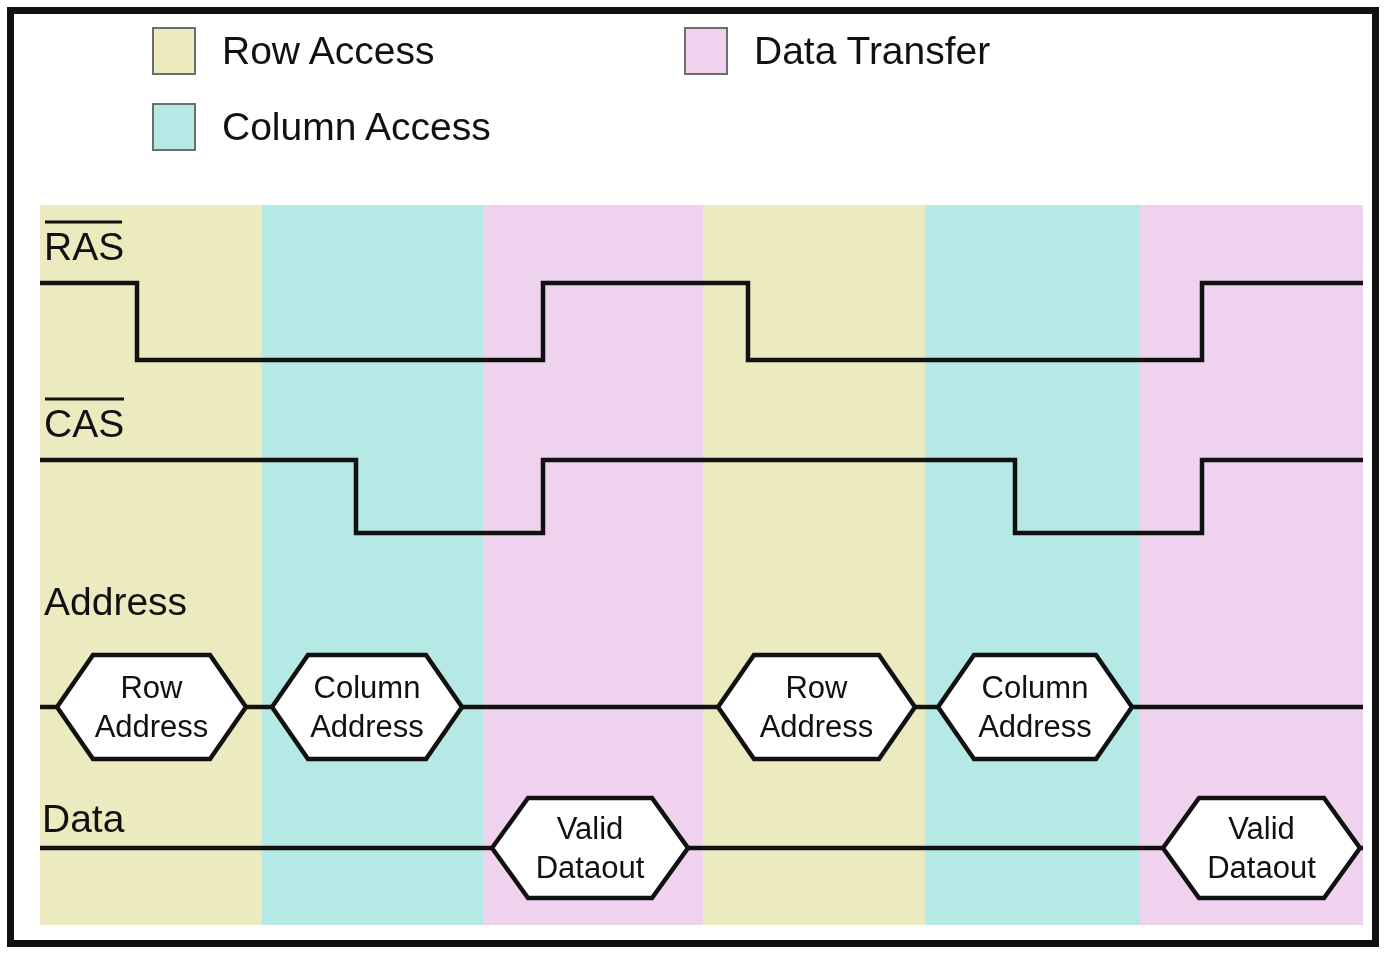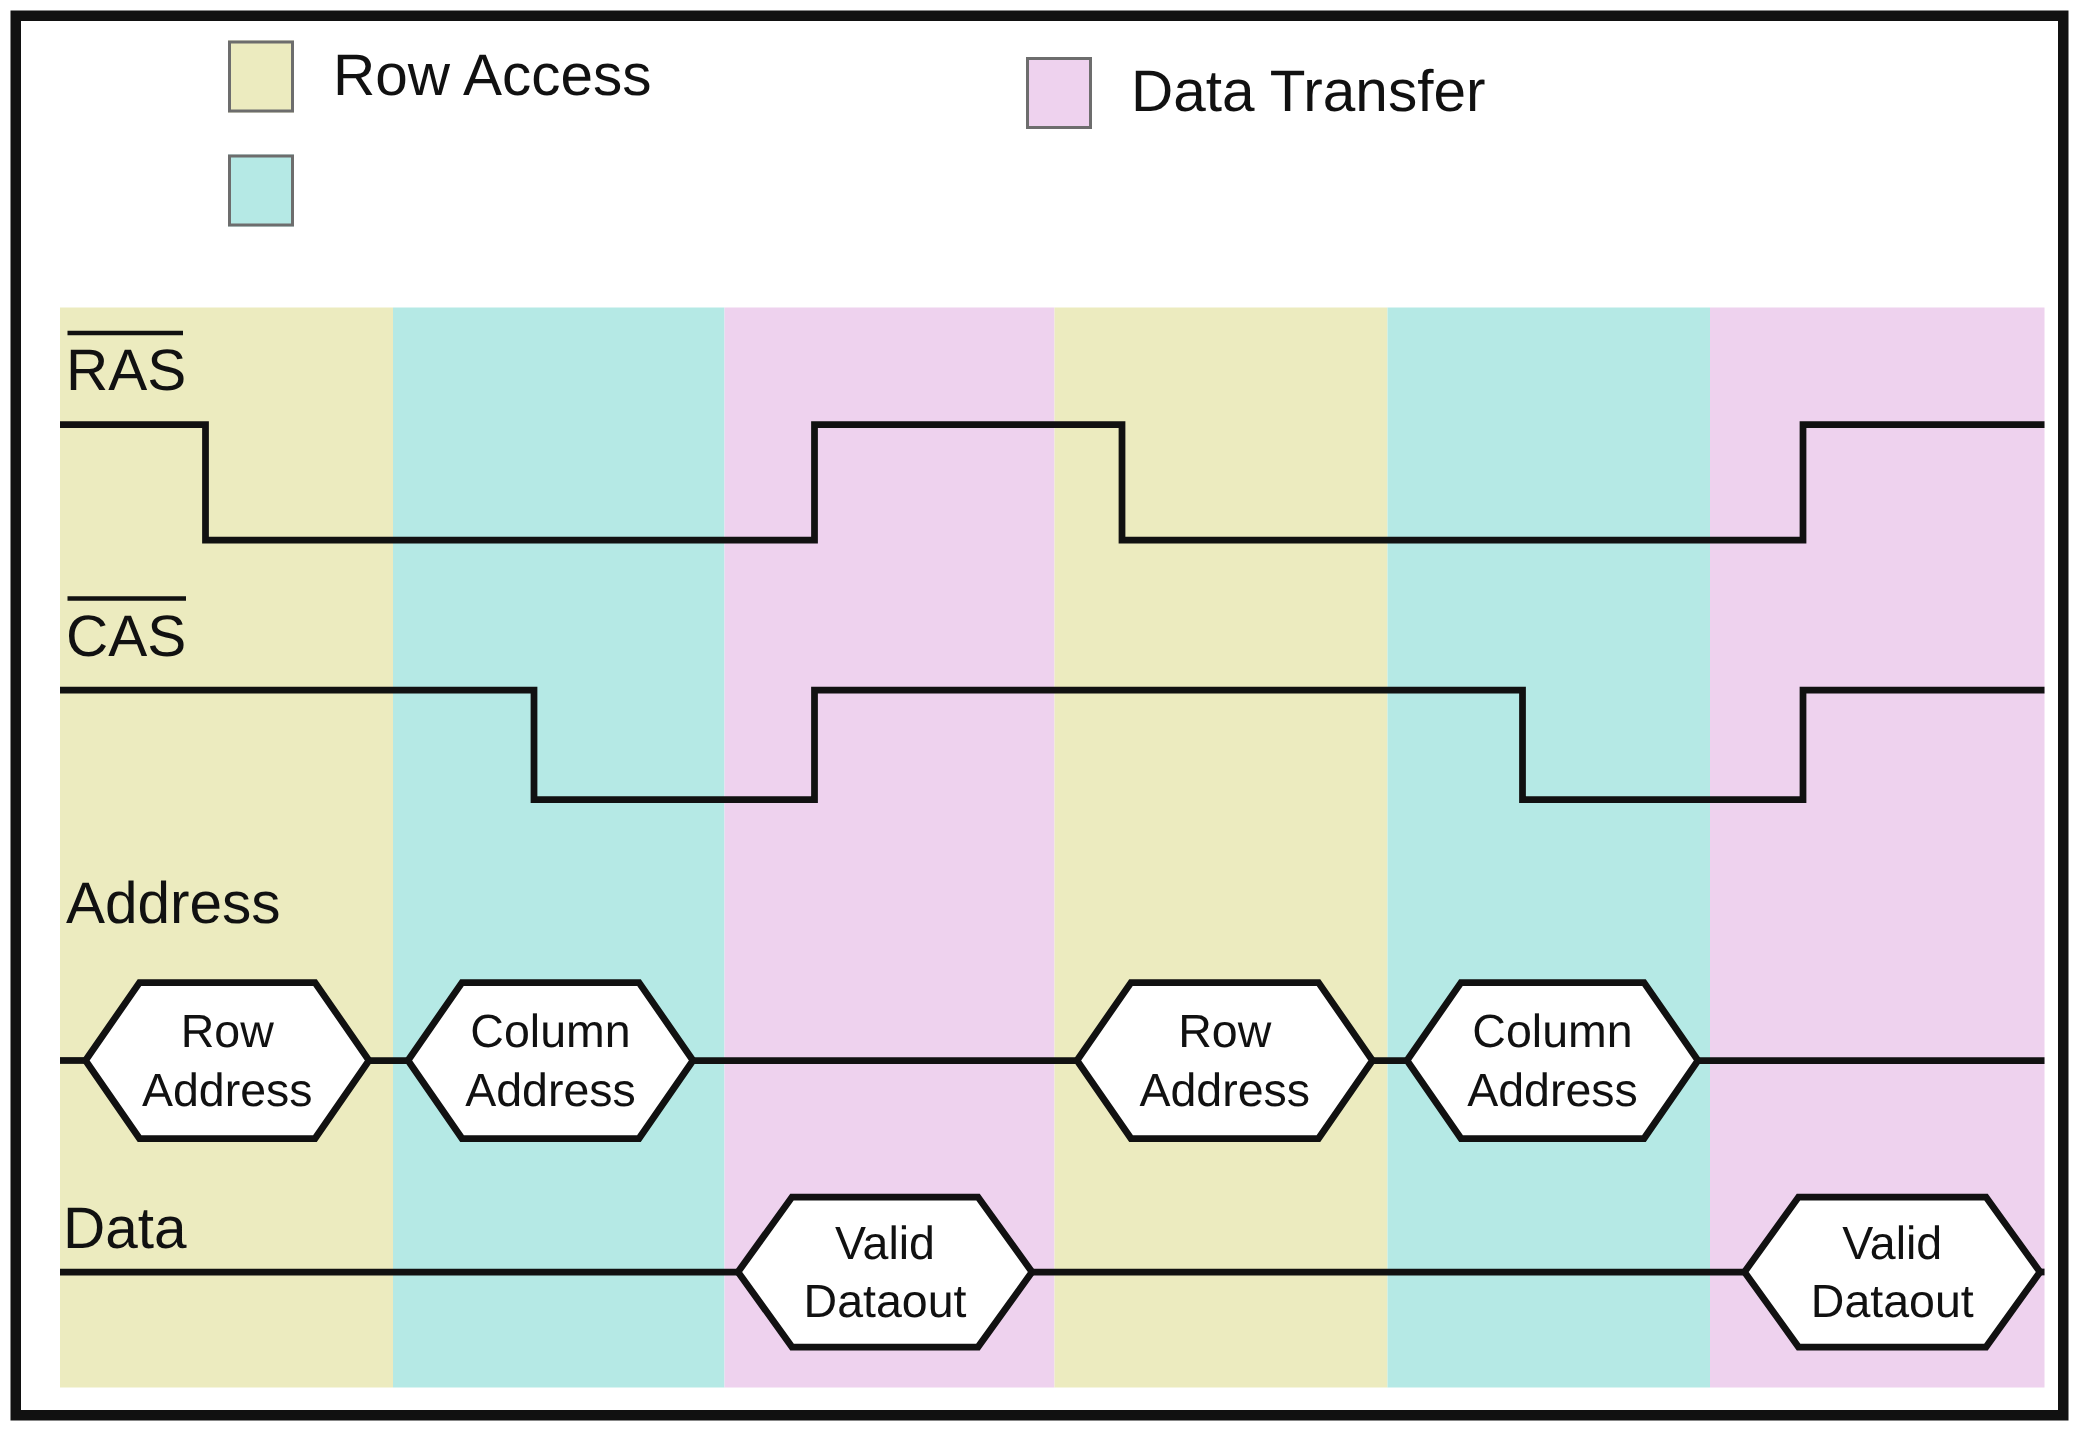--- a/index.html
+++ b/index.html
@@ -73,26 +73,27 @@
 
 <div id="figure">
 
   <div class="frame"></div>
 
   <div class="legend">
     <div class="legend-item" style="left:152px; top:27px;">
       <span class="swatch" id="sw0" style="background: rgb(236, 235, 191);"></span>
       <span class="legend-label">Row Access</span>
     </div>
-    <div class="legend-item" style="left:684px; top:38px;align-items:center;">
+    <div class="legend-item" style="left:684px; top:27px;align-items:center;">
       <span class="swatch" id="sw1" style="background: rgb(238, 210, 238);"></span>
       <span class="legend-label">Data Transfer</span>
     </div>
     <div class="legend-item" style="left:152px; top:103px;">
       <span class="swatch" id="sw2" style="background: rgb(181, 233, 229);"></span>
+      <span class="legend-label">Column Access</span>
     </div>
   </div>
 
   <svg id="wave" width="1394" height="962" viewBox="0 0 1394 962">
     <g id="band-layer">
         <rect x="40" y="205" width="222" height="720" fill="#ecebbf"></rect>
         <rect x="262" y="205" width="221" height="720" fill="#b5e9e5"></rect>
         <rect x="483" y="205" width="220" height="720" fill="#eed2ee"></rect>
         <rect x="703" y="205" width="222" height="720" fill="#ecebbf"></rect>
         <rect x="925" y="205" width="215" height="720" fill="#b5e9e5"></rect>

